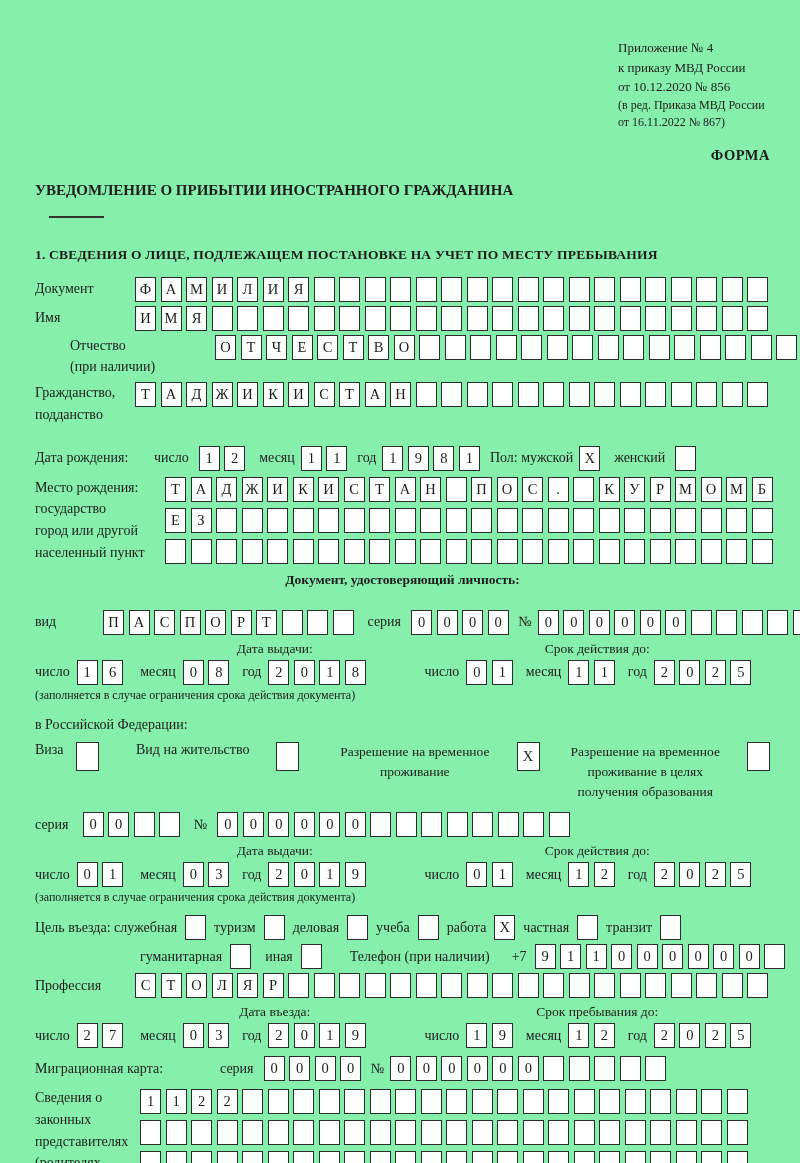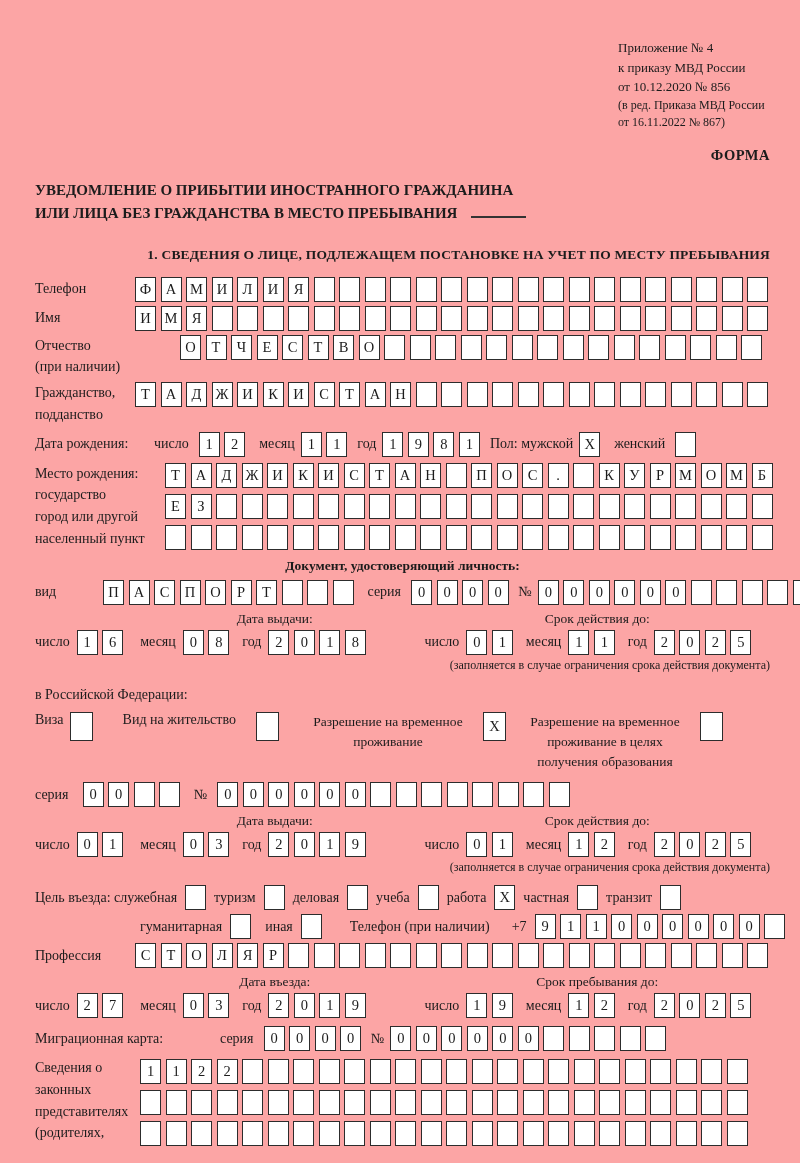--- a/index.html
+++ b/index.html
@@ -1,87 +1,87 @@
 <!DOCTYPE html>
 <html><head>
 <meta charset="utf-8">
 <style>
   html,body{margin:0;padding:0;background:#888;}
   .page{
     position:relative;
     width:800px;height:1163px;
     margin:0 auto;
-    background:#fca5a5;
+    background:#86efac;
     font-family:"Liberation Serif","DejaVu Serif",serif;
     color:#1c1c1c;
     box-sizing:border-box;
     padding:38px 30px 20px 35px;
     overflow:hidden;
   }
   .hdr{margin-left:583px;font-size:13px;line-height:1.5;}
   .hdr .small{font-size:12px;line-height:1.45;}
   .forma{text-align:right;font-weight:bold;font-size:14.5px;margin-top:16px;letter-spacing:.5px;}
   .title{text-align:left;font-weight:bold;font-size:15px;line-height:1.45;margin-top:16px;}
   .title-underline{display:inline-block;width:55px;border-bottom:2px solid #333;height:14px;margin-left:14px;}
-  .sec1{font-weight:bold;font-size:13.5px;text-align:right;margin-top:22px;margin-bottom:14px;letter-spacing:.2px;}
+  .sec1{font-weight:bold;font-size:13.5px;text-align:left;margin-top:22px;margin-bottom:14px;letter-spacing:.2px;}
 
   .row{display:flex;align-items:center;margin-bottom:4px;}
   .row.top{align-items:flex-start;}
   .lbl{font-size:14px;flex:0 0 auto;}
   .lblcol{font-size:14px;line-height:1.55;flex:0 0 auto;}
   .cells{display:inline-flex;gap:4.5px;flex:0 0 auto;}
   .cell{
     flex:0 0 auto;width:21px;height:25px;box-sizing:border-box;
     border:1.8px solid #2c2c2c;background:#fff;
     display:flex;align-items:center;justify-content:center;
     font-size:14.5px;
   }
   .big .cell{width:23px;height:29px;}
   .w100{width:100px;}
   .w105{width:105px;}
   .w130{width:130px;}
-  .w145{width:145px;}
+  .w145{width:145px;margin-left:35px;}
   .stack{display:flex;flex-direction:column;gap:6px;}
   .mr6{margin-right:6px;} .mr10{margin-right:10px;} .mr14{margin-right:14px;}
   .ml6{margin-left:6px;} .ml10{margin-left:10px;} .ml14{margin-left:14px;} .ml20{margin-left:20px;} .ml30{margin-left:30px;}
-  .dochdr{text-align:center;font-weight:bold;font-size:13.5px;margin:8px 0 6px 0;}
+  .dochdr{text-align:center;font-weight:bold;font-size:13.5px;margin:8px 0 22px 0;}
   .dates{display:flex;margin-top:6px;}
   .half-l{width:53%;}
   .half-r{width:47%;}
   .caption{text-align:center;font-size:13.5px;margin-bottom:3px;}
   .half-l .caption{padding-left:90px;}
   .dg{display:flex;align-items:center;gap:7px;}
-  .note{font-size:12px;text-align:right;margin:3px 0 10px 0;}
+  .note{font-size:12px;text-align:left;margin:3px 0 10px 0;}
   .para{font-size:14px;line-height:1.65;margin:4px 0 6px 0;}
   .ctr{text-align:center;font-size:13.5px;line-height:1.5;}
 </style>
 </head>
 <body>
 
 <div class="page">
 
   <div class="hdr">
     <div>Приложение № 4</div>
     <div>к приказу МВД России</div>
     <div>от 10.12.2020 № 856</div>
     <div class="small">(в ред. Приказа МВД России</div>
     <div class="small">от 16.11.2022 № 867)</div>
   </div>
 
   <div class="forma">ФОРМА</div>
 
   <div class="title">
     <div>УВЕДОМЛЕНИЕ О ПРИБЫТИИ ИНОСТРАННОГО ГРАЖДАНИНА</div>
-    <div><span>ИЛИ ЛИЦА БЕЗ ГРАЖДАНСТВА В МЕСТО ПРЕБЫВАНИЯ</span><span class="title-underline"></span></div>
+    <div><span class="title-underline"></span></div>
   </div>
 
   <div class="sec1">1. СВЕДЕНИЯ О ЛИЦЕ, ПОДЛЕЖАЩЕМ ПОСТАНОВКЕ НА УЧЕТ ПО МЕСТУ ПРЕБЫВАНИЯ</div>
 
   <div class="row">
-    <span class="lbl w100">Телефон</span>
+    <span class="lbl w100">Документ</span>
     <span class="cells">
         <span class="cell">Ф</span>
         <span class="cell">А</span>
         <span class="cell">М</span>
         <span class="cell">И</span>
         <span class="cell">Л</span>
         <span class="cell">И</span>
         <span class="cell">Я</span>
         <span class="cell"></span>
         <span class="cell"></span>
@@ -194,21 +194,21 @@
         <span class="cell"></span>
         <span class="cell"></span>
         <span class="cell"></span>
         <span class="cell"></span>
         <span class="cell"></span>
         <span class="cell"></span>
         <span class="cell"></span>
       </span>
   </div>
 
-  <div class="row" style="margin-top:6px;">
+  <div class="row" style="margin-top:20px;">
     <span class="lbl w105">Дата рождения:</span>
     <span class="lbl mr10 ml14">число</span>
     <span class="cells">
         <span class="cell">1</span>
         <span class="cell">2</span>
       </span>
     <span class="lbl mr6 ml14">месяц</span>
     <span class="cells">
         <span class="cell">1</span>
         <span class="cell">1</span>
@@ -403,21 +403,21 @@
           </span>
       </div>
     </div>
   </div>
   <div class="note">(заполняется в случае ограничения срока действия документа)</div>
 
   <div class="para">
     <div>в Российской Федерации:</div>
   </div>
 
-  <div class="row top big" style="margin-bottom:10px;">
+  <div class="row top big" style="margin-bottom:10px;justify-content:space-between;">
     <span class="lbl">Виза</span>
     <span class="cells ml6">
         <span class="cell"></span>
       </span>
     <span class="lbl ml30">Вид на жительство</span>
     <span class="cells ml20">
         <span class="cell"></span>
       </span>
     <div class="ctr ml20" style="width:178px;">
       <div>Разрешение на временное</div>

